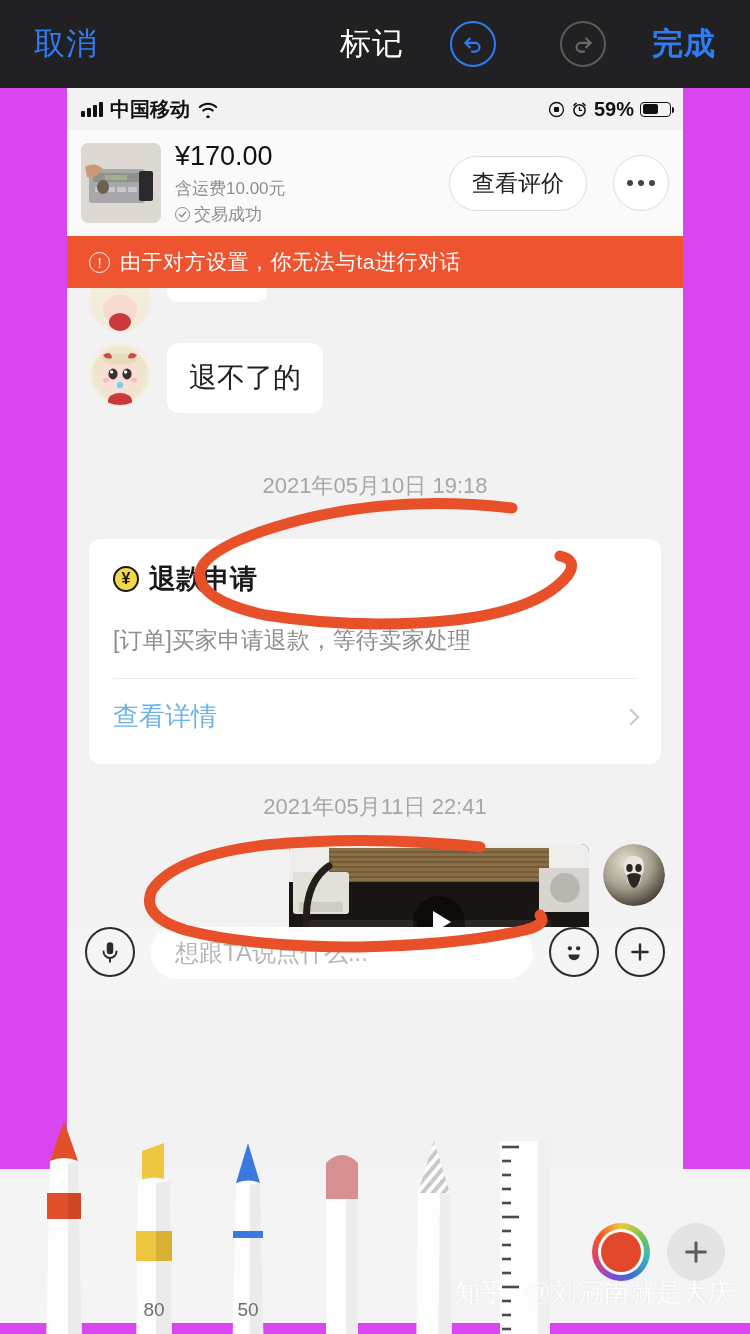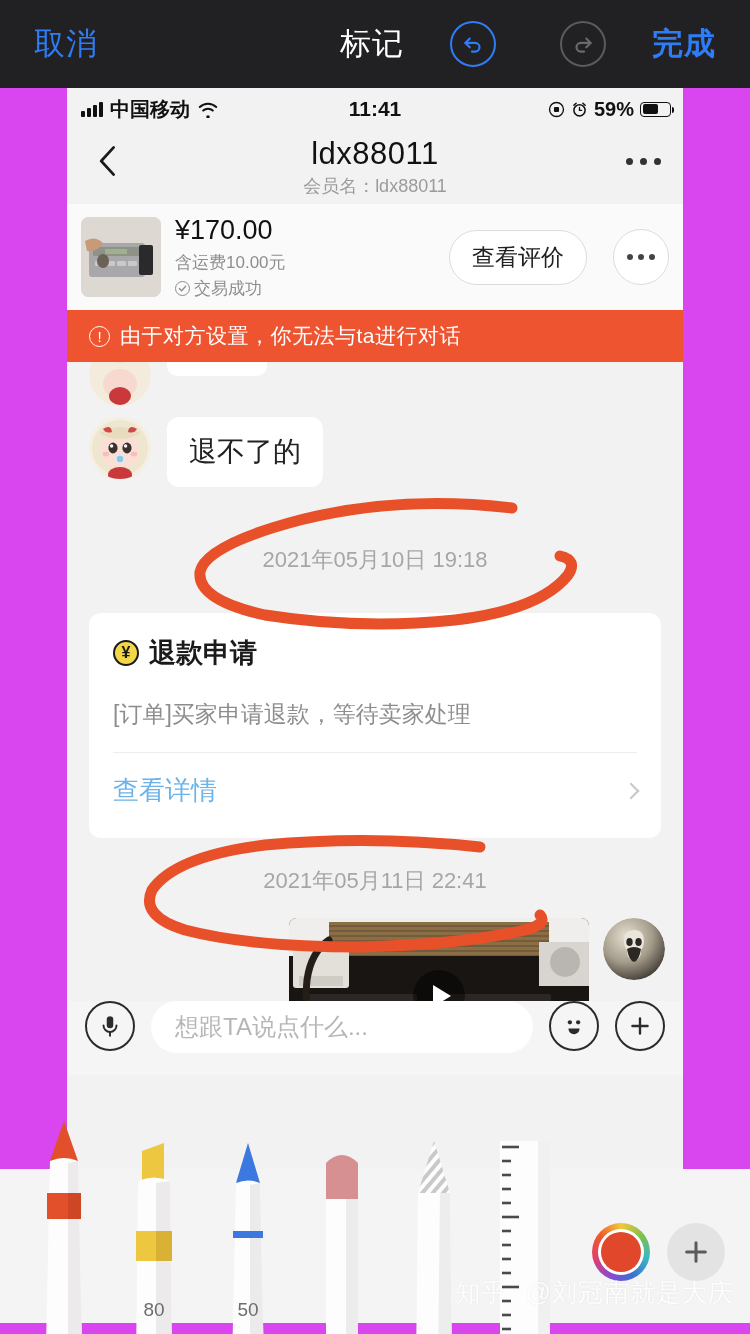--- a/index.html
+++ b/index.html
@@ -279,52 +279,37 @@
             <i></i>
             <i></i>
           </span>
         <span class="sb-carrier">中国移动</span>
         <svg width="22" height="17" viewBox="0 0 22 17">
           <path d="M11 14.2 a1.7 1.7 0 1 0 0.01 0" fill="#111"></path>
           <path d="M6.2 9.6 a7 7 0 0 1 9.6 0" fill="none" stroke="#111" stroke-width="2" stroke-linecap="round"></path>
           <path d="M2.8 6 a12 12 0 0 1 16.4 0" fill="none" stroke="#111" stroke-width="2" stroke-linecap="round"></path>
         </svg>
       </div>
-      <div class="sb-time">11:41</div>
       <div class="sb-right">
         <svg width="17" height="17" viewBox="0 0 20 20">
           <circle cx="10" cy="10" r="8.2" fill="none" stroke="#111" stroke-width="1.6"></circle>
           <rect x="7" y="7" width="6" height="6" rx="1.2" fill="#111"></rect>
         </svg>
         <svg width="17" height="17" viewBox="0 0 20 20">
           <circle cx="10" cy="11" r="6.6" fill="none" stroke="#111" stroke-width="1.8"></circle>
           <path d="M10 7.5 V11 H12.6" fill="none" stroke="#111" stroke-width="1.6" stroke-linecap="round"></path>
           <path d="M3.4 5 L6 2.6 M16.6 5 L14 2.6" stroke="#111" stroke-width="1.8" stroke-linecap="round"></path>
         </svg>
         <span class="sb-pct">59%</span>
         <span class="batt">
             <span></span>
           </span>
       </div>
     </div>
 
-    <div class="navbar">
-      <div class="nav-back">
-        <svg width="26" height="34" viewBox="0 0 20 30">
-          <path d="M15 3 L4 15 L15 27" fill="none" stroke="#1a1a1a" stroke-width="2.4" stroke-linecap="round" stroke-linejoin="round"></path>
-        </svg>
-      </div>
-      <div class="nav-title">ldx88011</div>
-      <div class="nav-sub">会员名：ldx88011</div>
-      <div class="nav-more">
-        <i></i>
-          <i></i>
-          <i></i>
-      </div>
-    </div>
 
     <div class="orderbar">
       <div class="order-thumb">
         <svg width="80" height="80" viewBox="0 0 80 80">
           <rect width="80" height="80" fill="#ddd8d2"></rect>
           <rect x="8" y="26" width="56" height="34" rx="3" fill="#a8a8aa"></rect>
           <rect x="12" y="30" width="48" height="9" rx="1.5" fill="#8e9287"></rect>
           <rect x="24" y="32" width="22" height="5" fill="#9fb08c"></rect>
           <rect x="14" y="44" width="9" height="5" rx="1" fill="#c9c9ca"></rect>
           <rect x="25" y="44" width="9" height="5" rx="1" fill="#c9c9ca"></rect>

